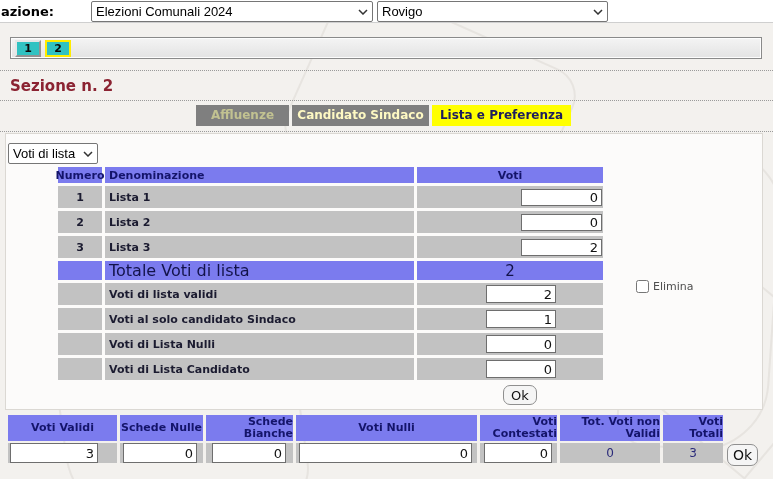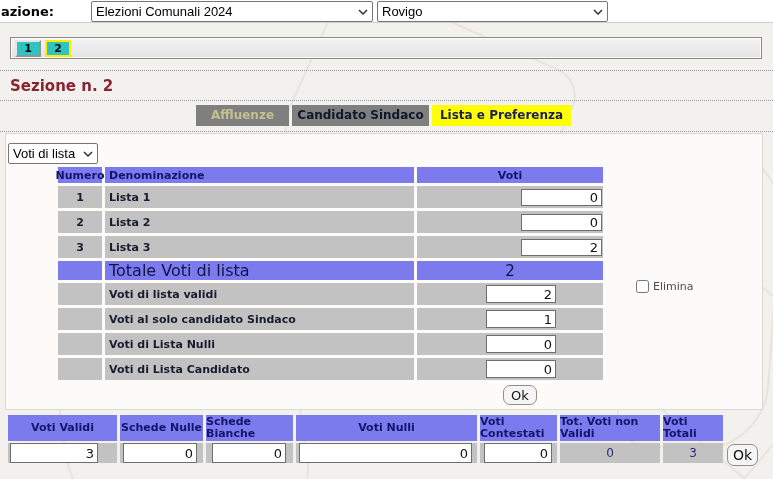--- a/index.html
+++ b/index.html
@@ -43,21 +43,21 @@
 
   .dotline { position:absolute; left:0; width:773px; height:0; border-top:1px dotted #9a9a9a; }
   .dl1 { top:70px; } .dl2 { top:100px; } .dl3 { top:131px; }
 
   .page-title { position:absolute; left:10px; top:77px; font-size:15px; font-weight:bold; color:#8b2332; }
 
   
   .tab { position:absolute; top:105px; height:21px; font-size:12px; font-weight:bold;
          text-align:center; line-height:21px; cursor:pointer; }
   .tab-affluenze { left:196px; width:93px; background:#7f7f7f; color:#c2c291; }
-  .tab-candidato { left:292px; width:137px; background:#7f7f7f; color:#0f172a; }
+  .tab-candidato { left:292px; width:137px; background:#7f7f7f; color:#fef9c3; }
   .tab-lista     { left:432px; width:139px; background:#ffff00; color:#1c1c5e; }
 
   
   .panel { position:absolute; left:5px; top:133px; width:758px; height:277px;
            background:#fcfbfa; border:1px solid #dbd8d3; }
   .view-selwrap { left:8px; top:143px; width:90px; }
 
   
   .ltable { position:absolute; left:58px; top:167px; width:475px; }
   .lrow { display:grid; grid-template-columns:44px 309px 186px; column-gap:3px; margin-bottom:3px; }
@@ -85,21 +85,21 @@
 
   .elimina { position:absolute; left:636px; top:280px; display:flex; align-items:center; }
   .elimina input { width:13px; height:13px; margin-right:4px; }
   .elimina span { font-size:11px; color:#4f4f4f; }
 
   
   .btable { position:absolute; left:8px; top:415px; width:715px;
             display:grid; grid-template-columns:109px 83px 87px 181px 77px 100px 60px;
             column-gap:3px; row-gap:2px; }
   .bh { background:#7b7bee; color:#14146a; font-size:11px; font-weight:bold; height:26px;
-        display:flex; align-items:center; justify-content:center; text-align:left; line-height:12px; }
+        display:flex; align-items:center; justify-content:center; text-align:right; line-height:12px; }
   .bv { background:#c2c2c2; height:20px; display:flex; align-items:center; }
   .bv input { height:20px; }
   .bv0 input { width:88px; margin-left:2px; }
   .bv1 input { width:74px; margin-left:3px; }
   .bv2 input { width:74px; margin-left:6px; }
   .bv3 input { width:173px; margin-left:3px; }
   .bv4 input { width:68px; margin-left:4px; }
   .bstatic { justify-content:center; font-size:12px; color:#2a2a7a; }
 </style>
 </head>

